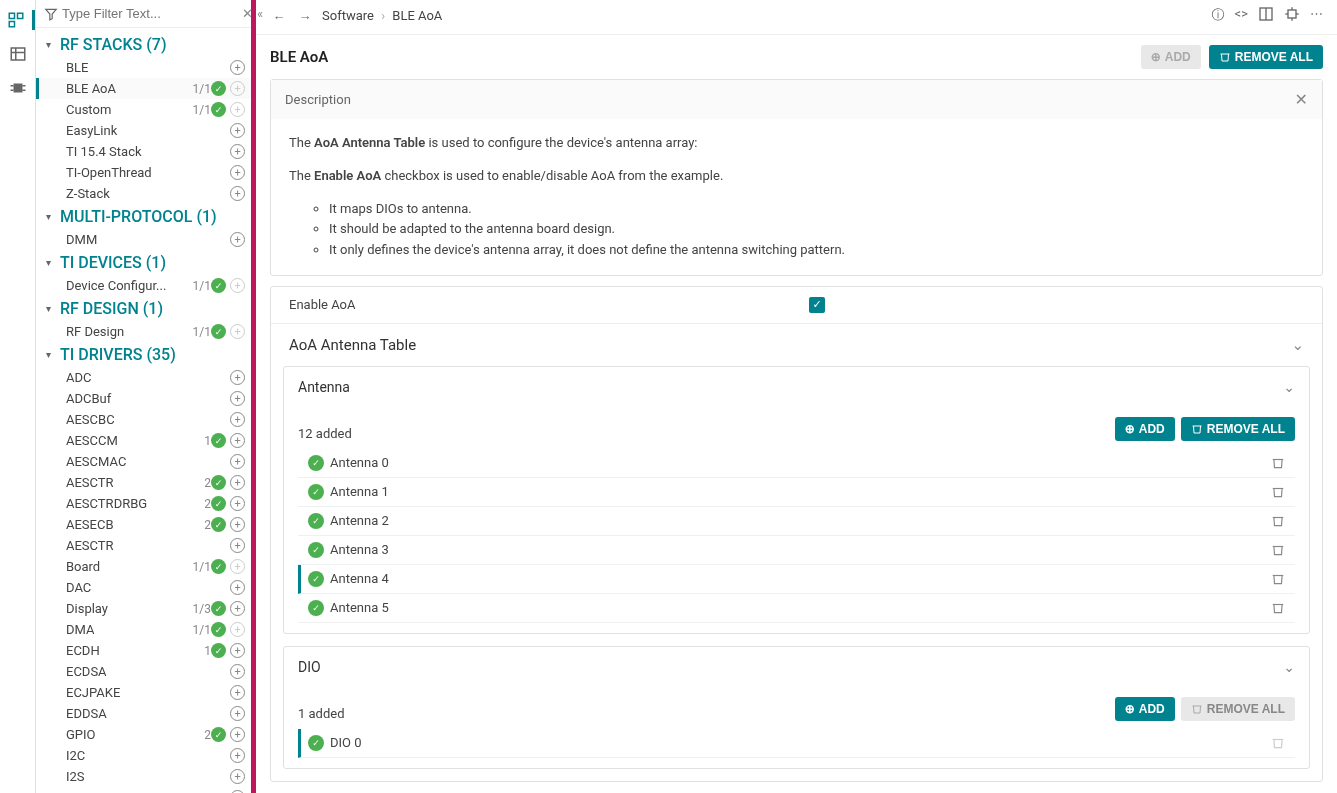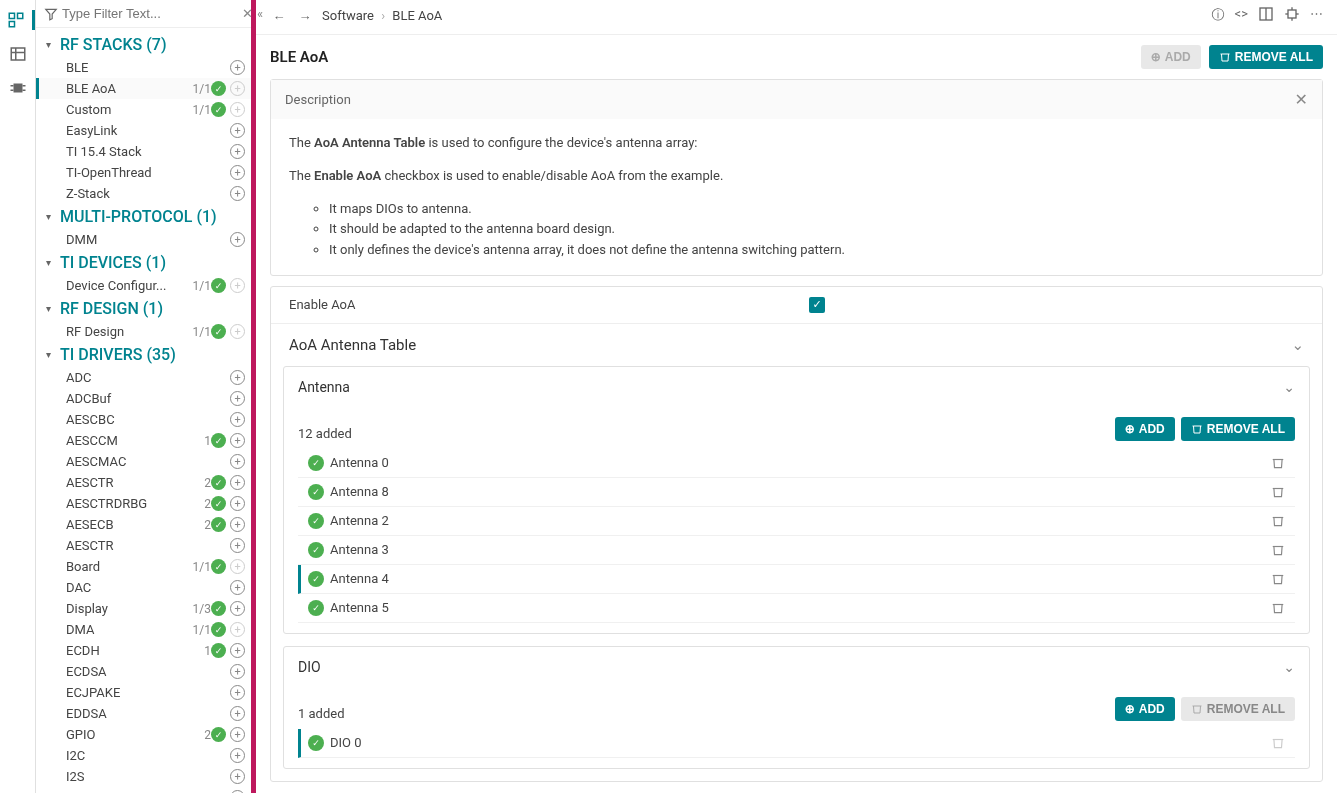--- a/index.html
+++ b/index.html
@@ -397,21 +397,21 @@
                   <span class="nm">Antenna 0</span>
                   <span class="trash">
                     <svg width="14" height="14" viewBox="0 0 24 24" fill="none" stroke="#888" stroke-width="2">
                       <polyline points="3 6 5 6 21 6"></polyline>
                       <path d="M19 6l-1 14H6L5 6"></path>
                     </svg>
                   </span>
                 </div>
                 <div class="ant-item">
                   <span class="chk2">✓</span>
-                  <span class="nm">Antenna 8</span>
+                  <span class="nm">Antenna 1</span>
                   <span class="trash">
                     <svg width="14" height="14" viewBox="0 0 24 24" fill="none" stroke="#888" stroke-width="2">
                       <polyline points="3 6 5 6 21 6"></polyline>
                       <path d="M19 6l-1 14H6L5 6"></path>
                     </svg>
                   </span>
                 </div>
                 <div class="ant-item">
                   <span class="chk2">✓</span>
                   <span class="nm">Antenna 2</span>

